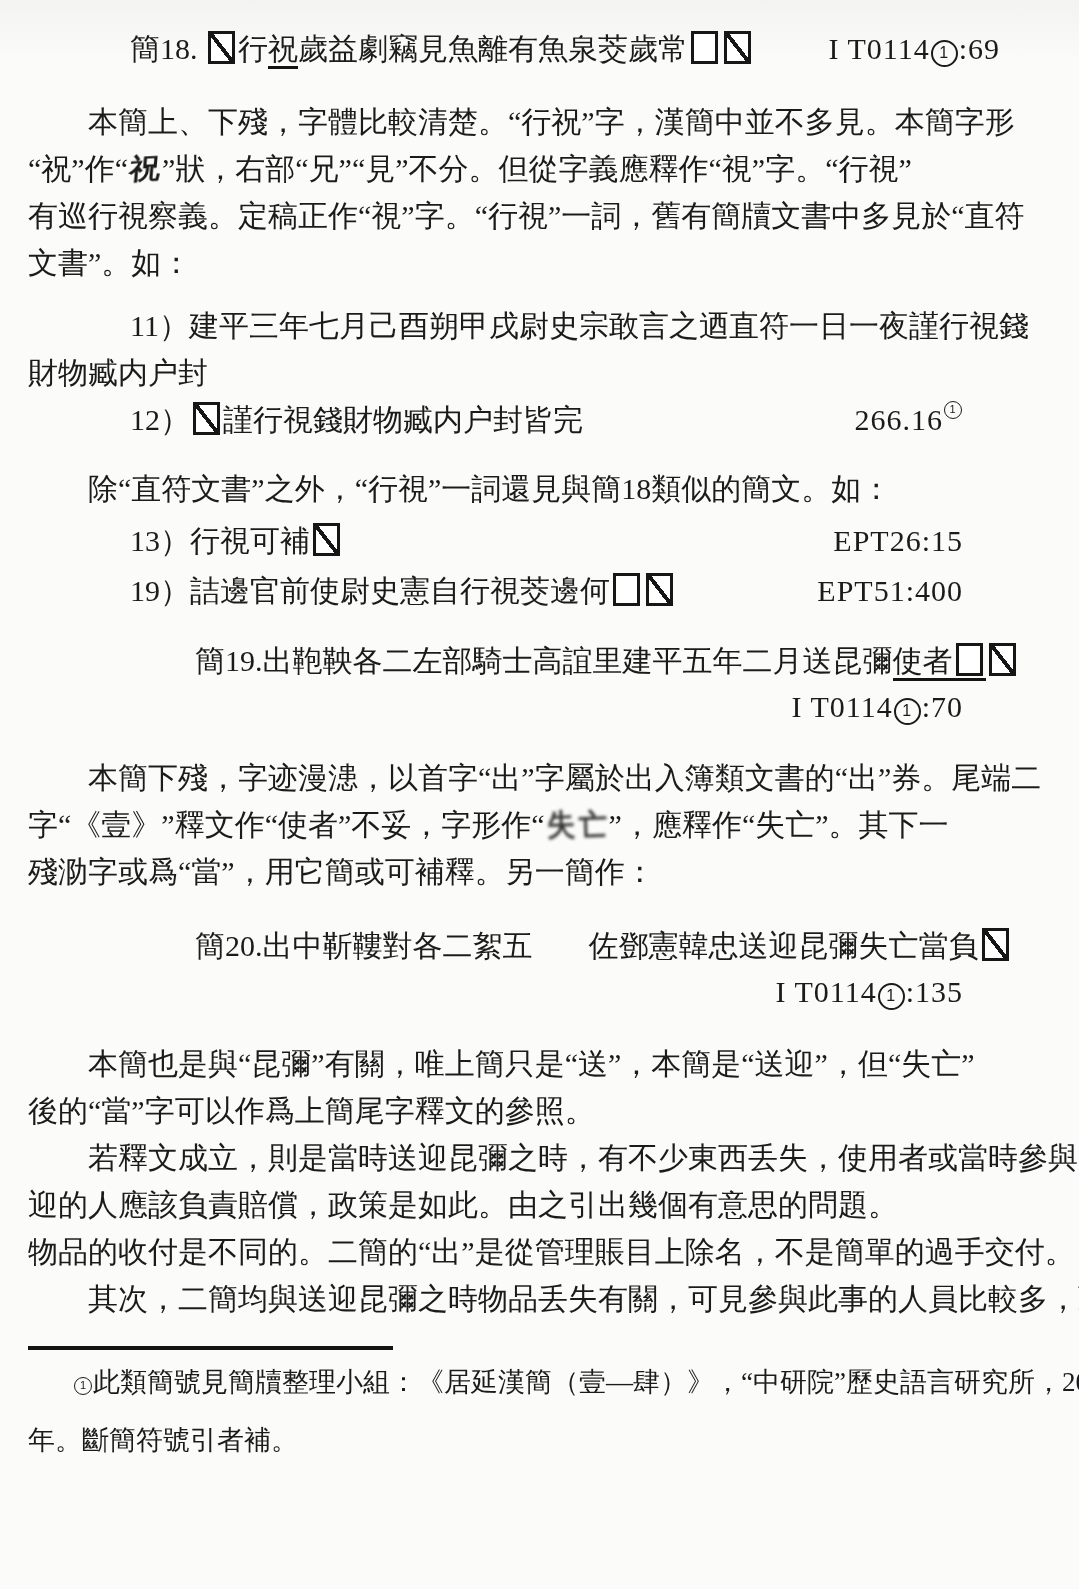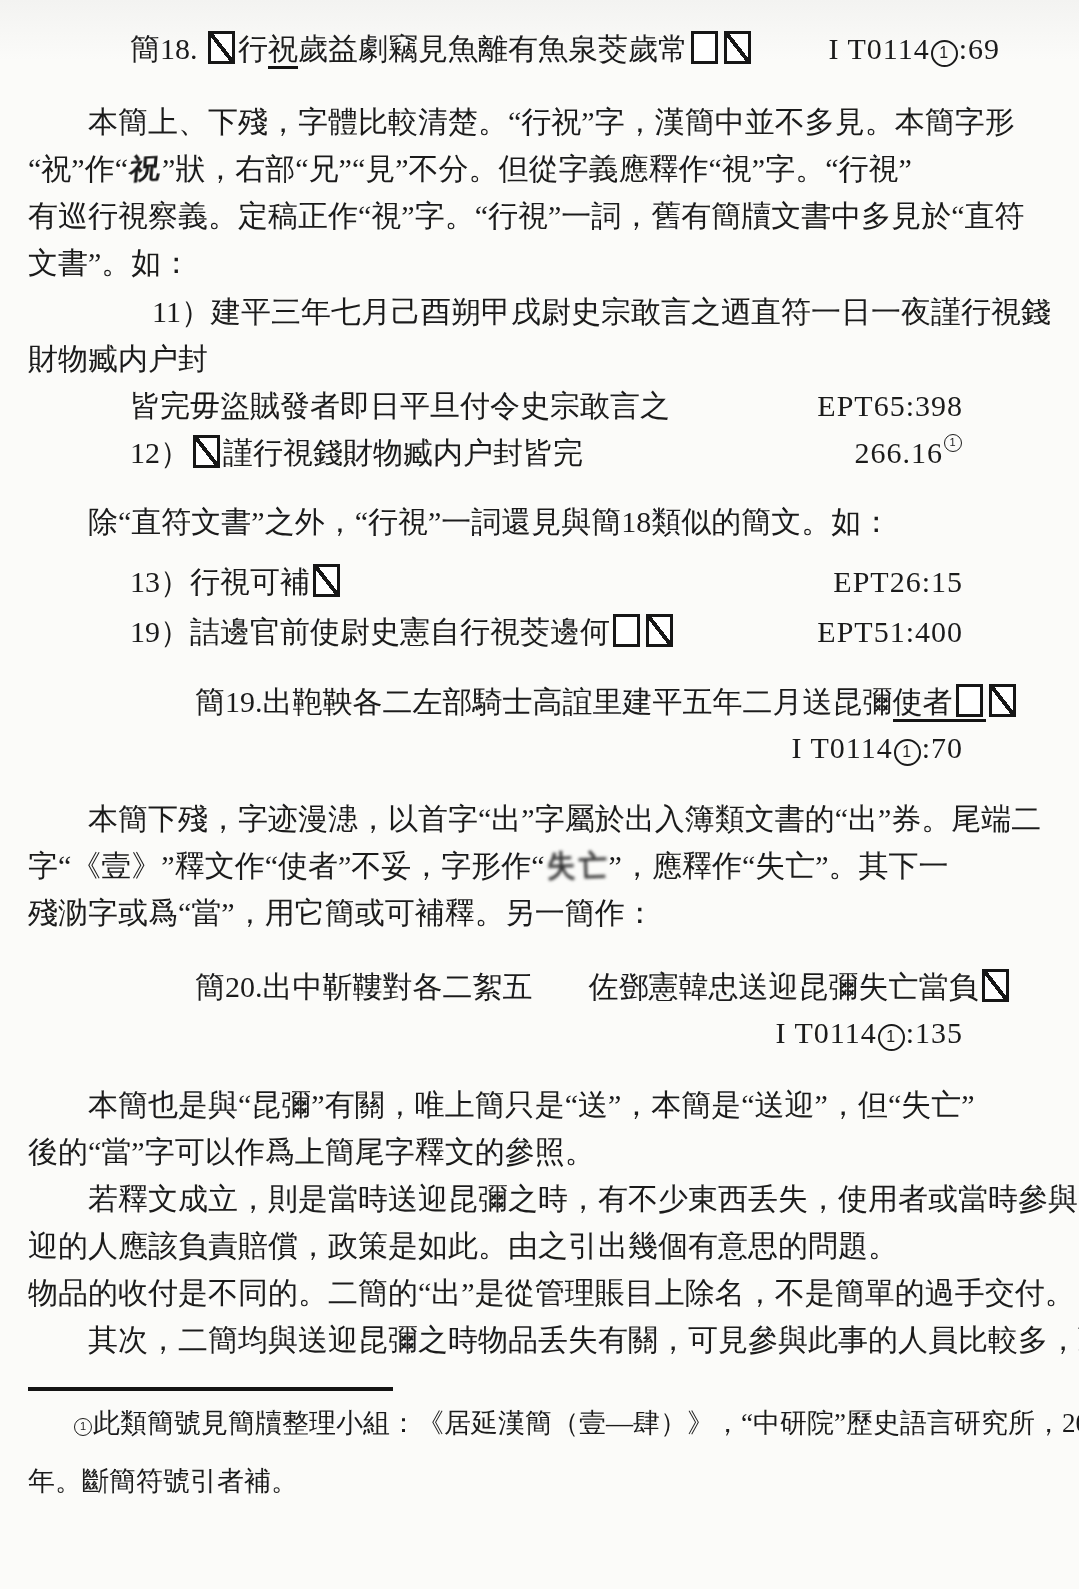--- a/index.html
+++ b/index.html
@@ -46,22 +46,22 @@
     transform:skewX(-8deg) rotate(-3deg) scale(1.02,0.95);
     filter:blur(0.4px);margin:0 2px;
   }
   .hand2{
     display:inline-block;font-weight:bold;
     filter:blur(1.8px);transform:scale(0.95,1.0) rotate(-2deg);
     margin:0 1px;color:#333;
   }
   .fnrule{width:365px;height:4px;background:#141414;margin-top:24px;}
   .fnline{height:40px;line-height:40px;font-size:27px;white-space:nowrap;margin-top:18px;}
-  .mt26{margin-top:26px;} .mt18{margin-top:2px;text-align:right;} .mt22{margin-top:22px;}
-  .mt8{margin-top:12px;} .mt16{margin-top:24px;} .mt28{margin-top:28px;}
+  .mt26{margin-top:26px;} .mt18{margin-top:16px;} .mt22{margin-top:22px;}
+  .mt8{margin-top:4px;} .mt16{margin-top:24px;} .mt28{margin-top:28px;}
   .mt25{margin-top:25px;} .mt12{margin-top:12px;}
   .h46{height:46px;line-height:46px;}
   .h50{height:50px;line-height:50px;}
   .exrow{padding-left:102px;padding-right:88px;}
   .refline{text-align:right;padding-right:88px;}
   .sliprow{padding-right:51px;}
   .gap2{display:inline-block;width:56px;}
 </style>
 </head>
 <body>
@@ -76,24 +76,20 @@
     <span class="ref"><span>I T0114</span><span class="circ">1</span><span>:69</span></span>
   </div>
 
   <div class="line ind2 mt26">本簡上、下殘，字體比較清楚。“行祝”字，漢簡中並不多見。本簡字形</div>
   <div class="line"><span>“祝”作“</span><span class="hand">祝</span><span>”狀，右部“兄”“見”不分。但從字義應釋作“視”字。“行視”</span></div>
   <div class="line">有巡行視察義。定稿正作“視”字。“行視”一詞，舊有簡牘文書中多見於“直符</div>
   <div class="line">文書”。如：</div>
 
   <div class="line indEx mt18">11）建平三年七月己酉朔甲戌尉史宗敢言之迺直符一日一夜謹行視錢</div>
   <div class="line">財物臧内户封</div>
-  <div class="row exrow line">
-    <span>皆完毋盜賊發者即日平旦付令史宗敢言之</span>
-    <span class="ref">EPT65:398</span>
-  </div>
   <div class="row exrow line">
     <span><span>12）</span><span class="bx slash"></span><span>謹行視錢財物臧内户封皆完</span></span>
     <span class="ref"><span>266.16</span><sup class="supc"><span class="circ small">1</span></sup></span>
   </div>
 
   <div class="line ind2 mt22">除“直符文書”之外，“行視”一詞還見與簡18類似的簡文。如：</div>
 
   <div class="row exrow h50 mt8">
     <span><span>13）行視可補</span><span class="bx slash"></span></span>
     <span class="ref">EPT26:15</span>

